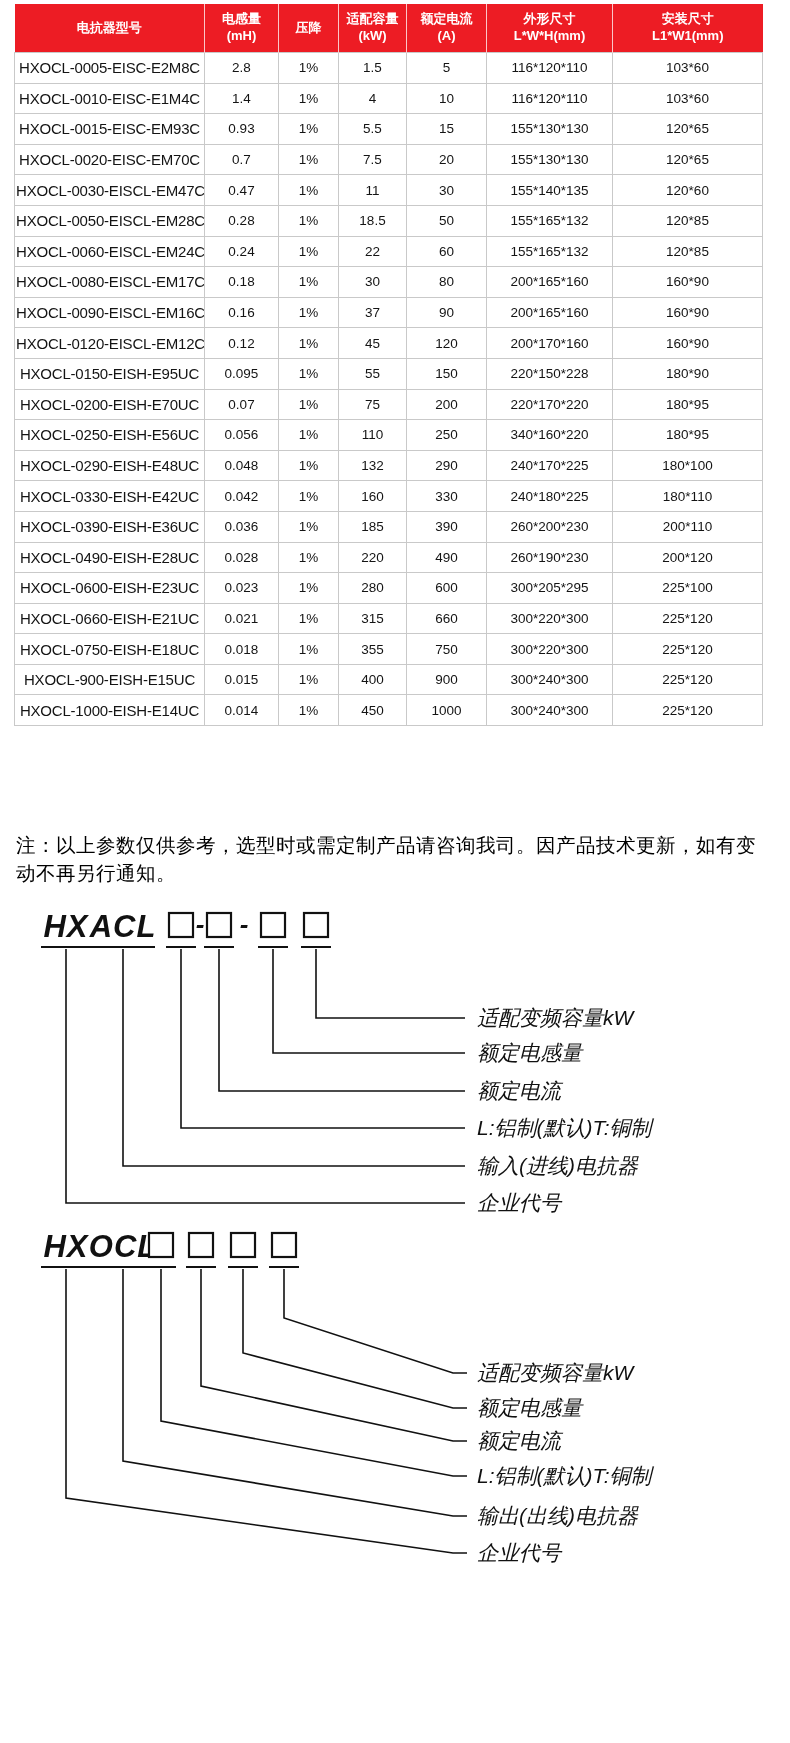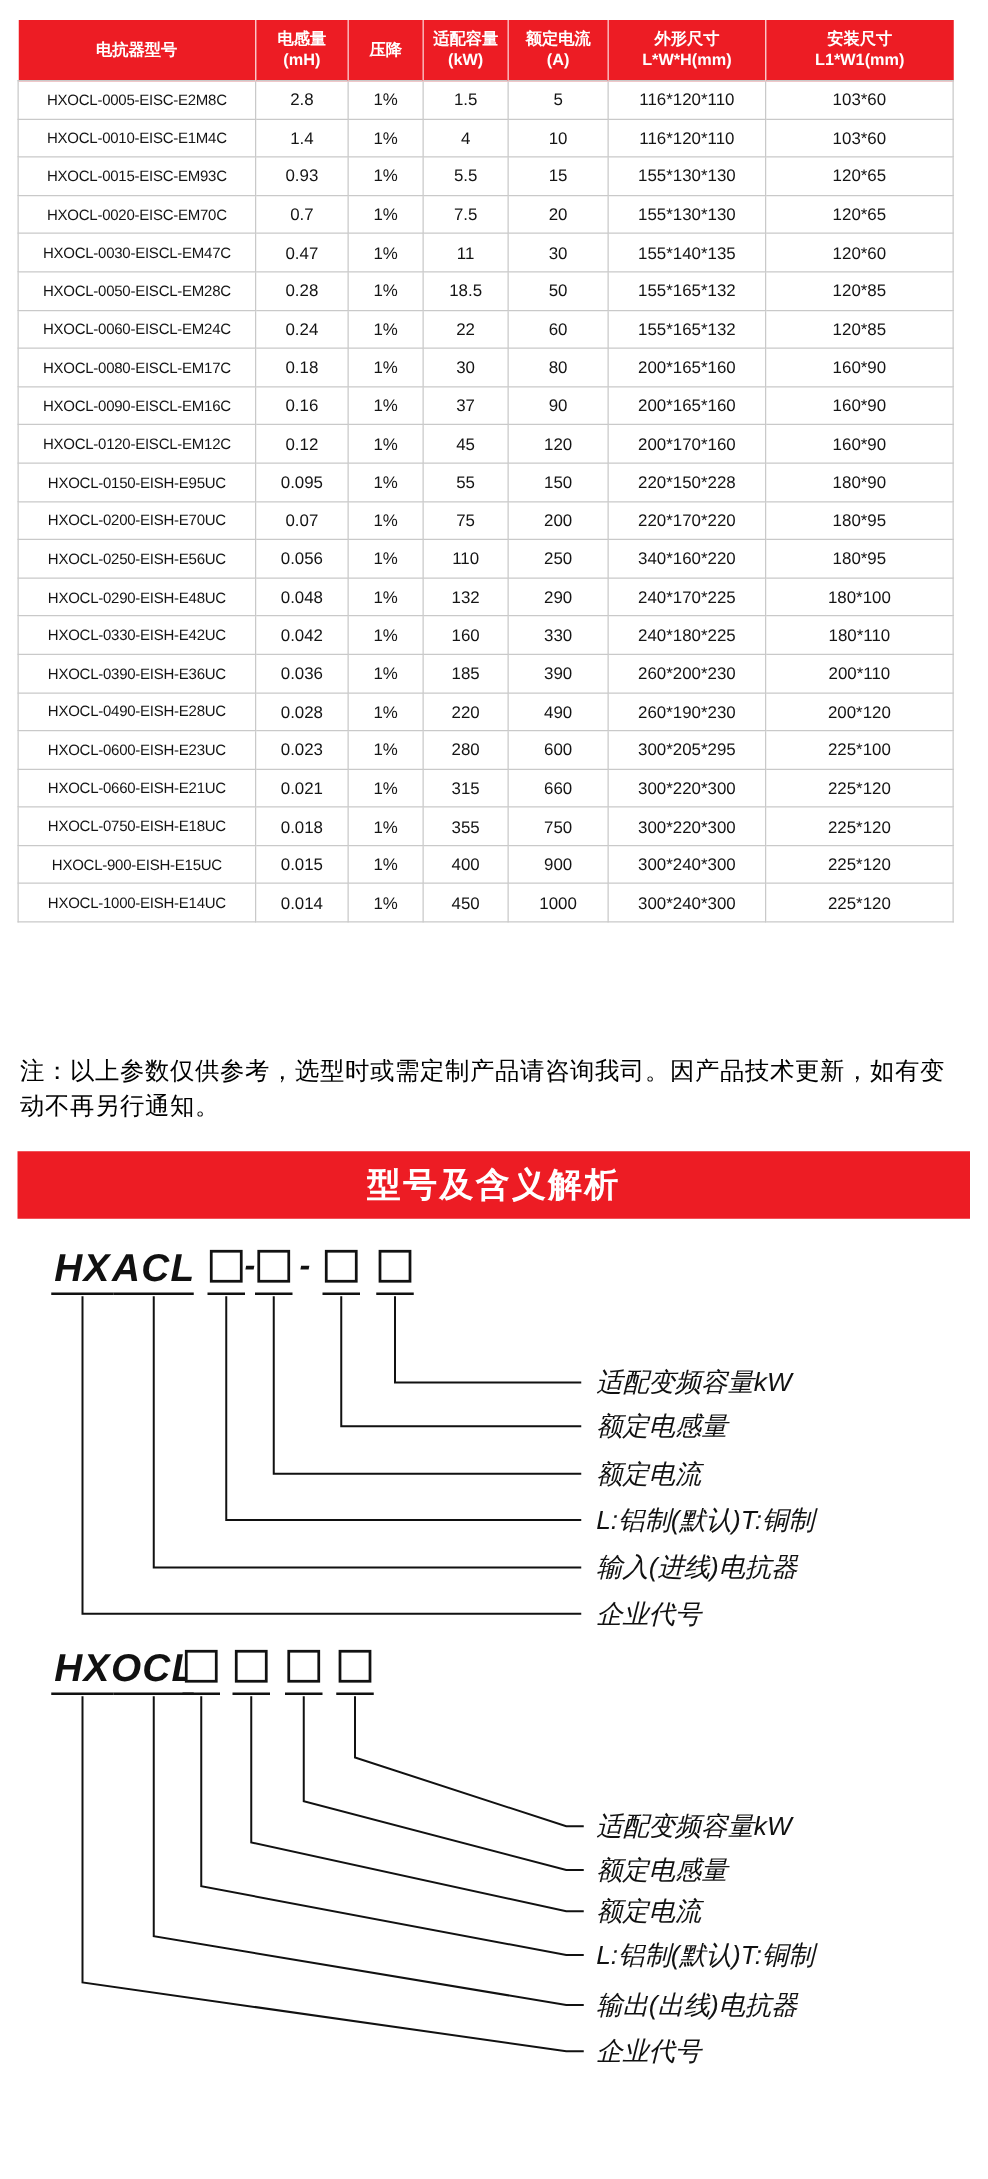--- a/index.html
+++ b/index.html
@@ -1,31 +1,31 @@
 <!DOCTYPE html>
 <html style="--red: #ED1C24;"><head>
 <meta charset="utf-8">
 <style>
   html,body{margin:0;padding:0;background:#fff;}
   body{width:790px;min-height:1743px;font-family:"Liberation Sans",sans-serif;color:#1a1a1a;}
 
   
-  .spec-table{border-collapse:collapse;table-layout:fixed;width:658px;margin:16px 14px 0 14px;}
+  .spec-table{border-collapse:collapse;table-layout:fixed;width:658px;margin:4px 14px 0 14px;}
   .spec-table thead th{
     background:var(--red);color:#fff;font-size:13px;font-weight:bold;
     height:48px;vertical-align:middle;padding:0 1px;
     border-left:1px solid rgba(255,255,255,.75);
   }
   .spec-table thead th:first-child{border-left:none;}
   .hl{display:block;line-height:1.3;}
   .spec-table tbody td{
     border:1px solid #c9c9c9;height:29.6px;text-align:center;
     font-size:13.5px;color:#141414;padding:0 1px;white-space:nowrap;overflow:hidden;
   }
-  .spec-table tbody td:first-child{font-size:12px;letter-spacing:-0.2px;}
+  .spec-table tbody td:first-child{font-size:15px;letter-spacing:-0.2px;}
 
   
   .note{
     margin:106px 16px 5px 16px;font-size:19.5px;line-height:1.42;color:#000;
     letter-spacing:0.5px;
   }
 
   
   .banner{
     width:762px;height:54px;margin:22px 14px 0 14px;background:var(--red);
@@ -285,23 +285,20 @@
           <td>450</td>
           <td>1000</td>
           <td>300*240*300</td>
           <td>225*120</td>
         </tr>
       </tbody>
   </table>
 
   <p class="note">注：以上参数仅供参考，选型时或需定制产品请咨询我司。因产品技术更新，如有变动不再另行通知。</p>
 
-  <div class="banner">
-    <span>型号及含义解析</span>
-  </div>
 
   <div id="diagram-0" class="diagram" style="margin-top:16px;">
       <svg width="760" height="312" viewBox="0 0 760 312">
         <text x="51" y="34" text-anchor="middle" class="tok">HX</text>
         <line x1="26" y1="44" x2="76" y2="44" class="uline"></line>
         <polyline points="51,46 51,300 450,300" class="conn"></polyline>
         <text x="108" y="34" text-anchor="middle" class="tok">ACL</text>
         <line x1="76" y1="44" x2="140" y2="44" class="uline"></line>
         <polyline points="108,46 108,263 450,263" class="conn"></polyline>
         <rect x="154" y="10" width="24" height="24" class="seg-box"></rect>

